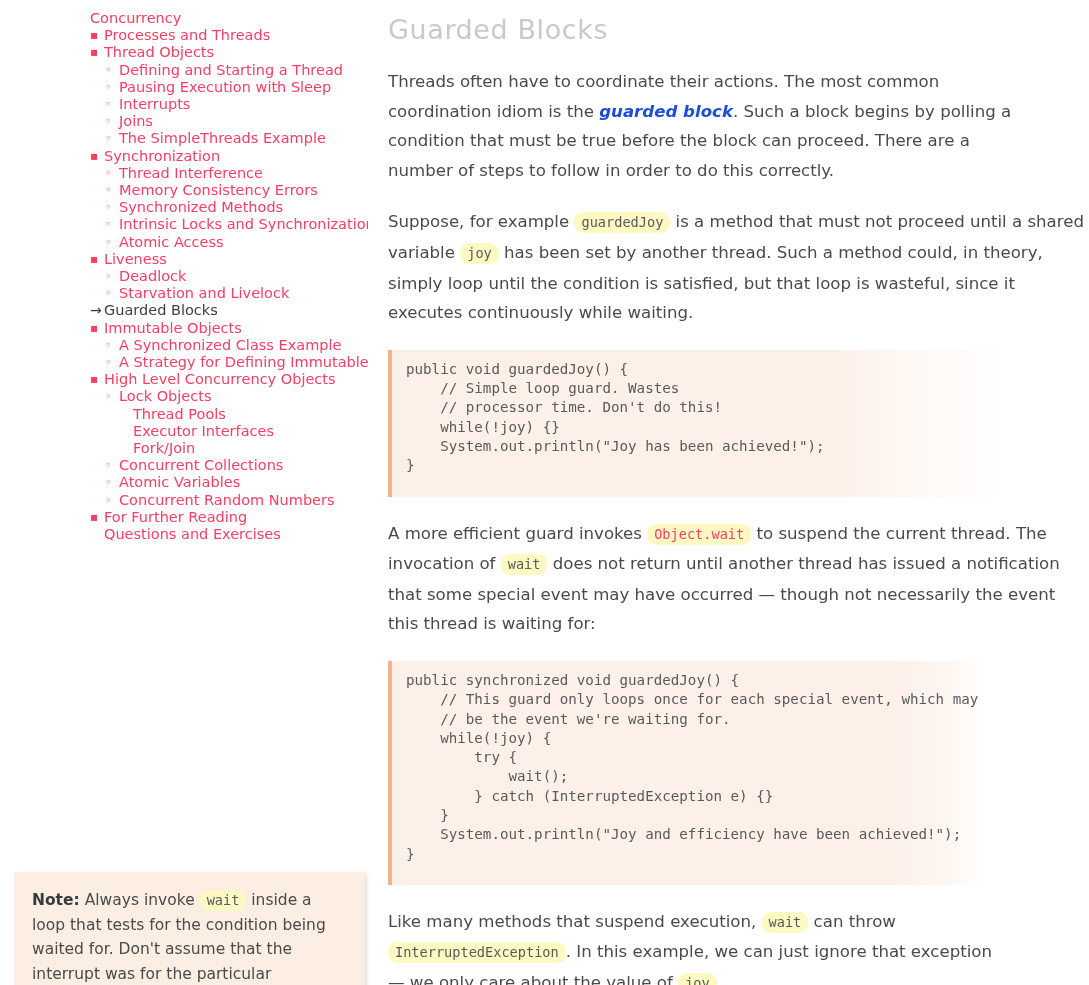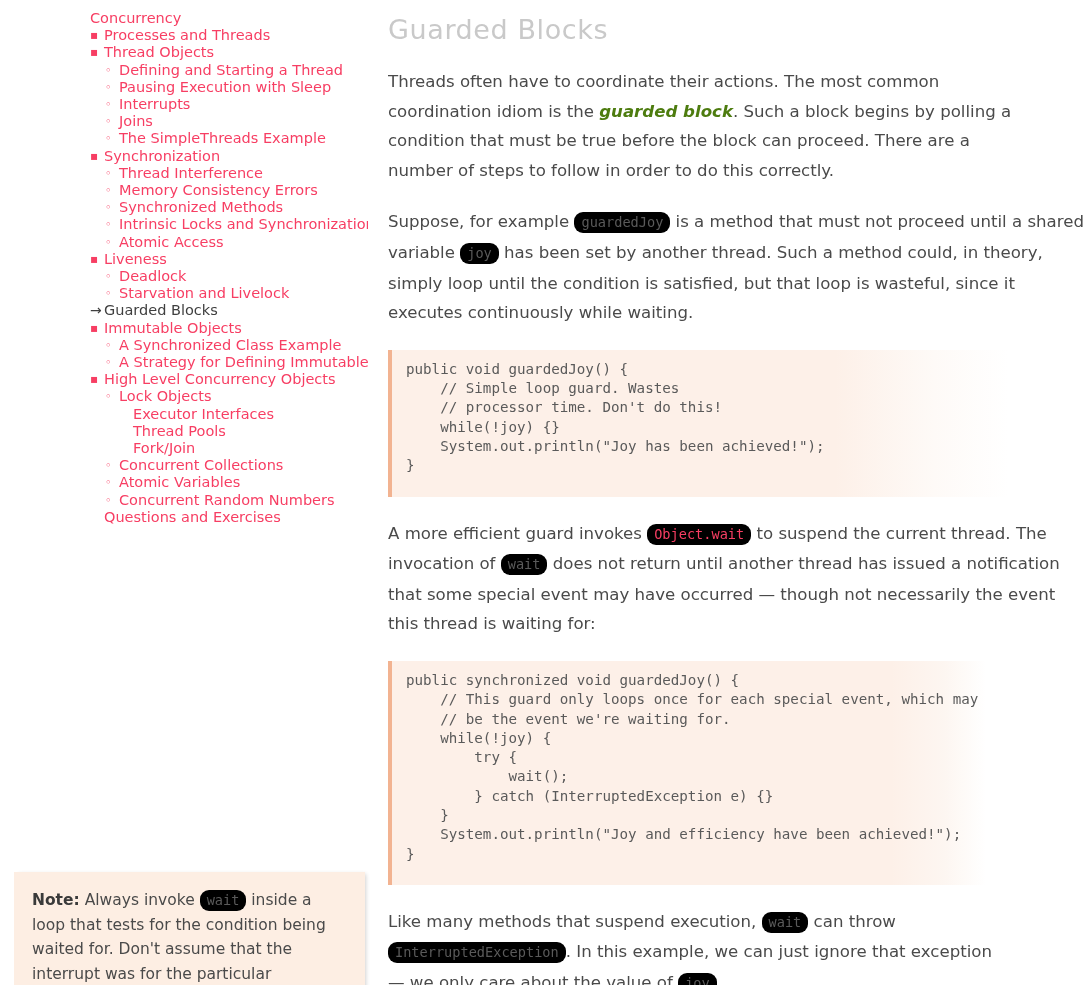--- a/index.html
+++ b/index.html
@@ -141,26 +141,26 @@
     font-family: "DejaVu Sans", "Liberation Sans", sans-serif;
   }
   p.body {
     font-size: 16.6px;
     line-height: 29.6px;
     color: #4a4a4a;
     margin: 0 0 22px 0;
     width: 625px;
   }
   p.body.wide { width: 700px; }
-  p.body i { font-style: italic; font-weight: 600; color: #4d7c0f; }
+  p.body i { font-style: italic; font-weight: 600; color: #1d4ed8; }
 
   code.inline {
     font-family: "DejaVu Sans Mono", "Liberation Mono", monospace;
     font-size: 13.6px;
-    background: #000000;
+    background: #fef9c3;
     border-radius: 9px;
     padding: 2px 7px 3px 7px;
     color: #5a5a5a;
     white-space: nowrap;
   }
   code.inline.link { color: #f73e63; }
 
   pre.codeblock {
     margin: 0 0 22px 0;
     padding: 10px 0 21px 14px;
@@ -203,26 +203,27 @@
         <li class="toc-l2"><span class="bul">◦</span><a href="#">Atomic Access</a></li>
         <li class="toc-l1"><span class="bul">▪</span><a href="#">Liveness</a></li>
         <li class="toc-l2"><span class="bul">◦</span><a href="#">Deadlock</a></li>
         <li class="toc-l2"><span class="bul">◦</span><a href="#">Starvation and Livelock</a></li>
         <li class="toc-current"><span class="arrow">→</span><span>Guarded Blocks</span></li>
         <li class="toc-l1"><span class="bul">▪</span><a href="#">Immutable Objects</a></li>
         <li class="toc-l2"><span class="bul">◦</span><a href="#">A Synchronized Class Example</a></li>
         <li class="toc-wrap"><span class="bul">◦</span><a href="#">A Strategy for Defining Immutable Objects</a></li>
         <li class="toc-l1"><span class="bul">▪</span><a href="#">High Level Concurrency Objects</a></li>
         <li class="toc-l2"><span class="bul">◦</span><a href="#">Lock Objects</a></li>
+        <li class="toc-l3"><a href="#">Thread Pools</a></li>
         <li class="toc-l3"><a href="#">Executor Interfaces</a></li>
-        <li class="toc-l3"><a href="#">Thread Pools</a></li>
         <li class="toc-l3"><a href="#">Fork/Join</a></li>
         <li class="toc-l2"><span class="bul">◦</span><a href="#">Concurrent Collections</a></li>
         <li class="toc-l2"><span class="bul">◦</span><a href="#">Atomic Variables</a></li>
         <li class="toc-l2"><span class="bul">◦</span><a href="#">Concurrent Random Numbers</a></li>
+        <li class="toc-l1"><span class="bul">▪</span><a href="#">For Further Reading</a></li>
         <li class="toc-plain"><a href="#">Questions and Exercises</a></li>
       </ul>
   </nav>
 
   <aside id="note-box">
     <b>Note:</b><span> Always invoke </span><code class="inline">wait</code><span> inside a loop that tests for the condition being waited for. Don't assume that the interrupt was for the particular condition you were waiting for, or</span>
   </aside>
 
   <main id="main">
 

